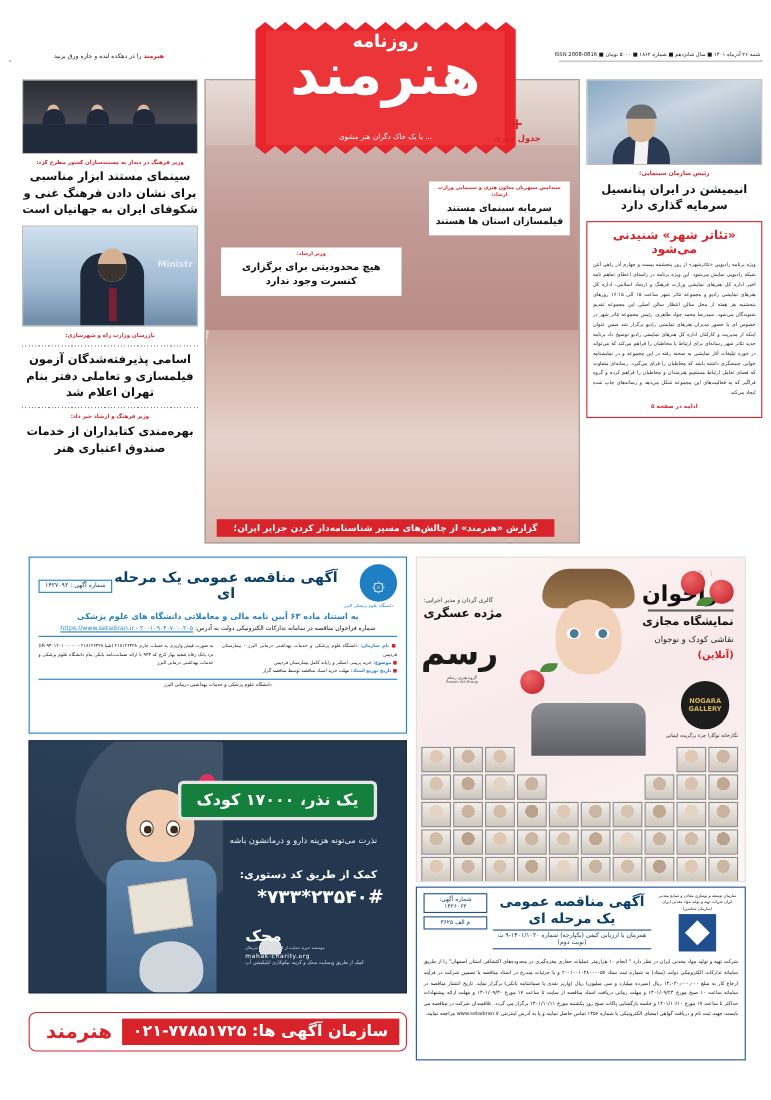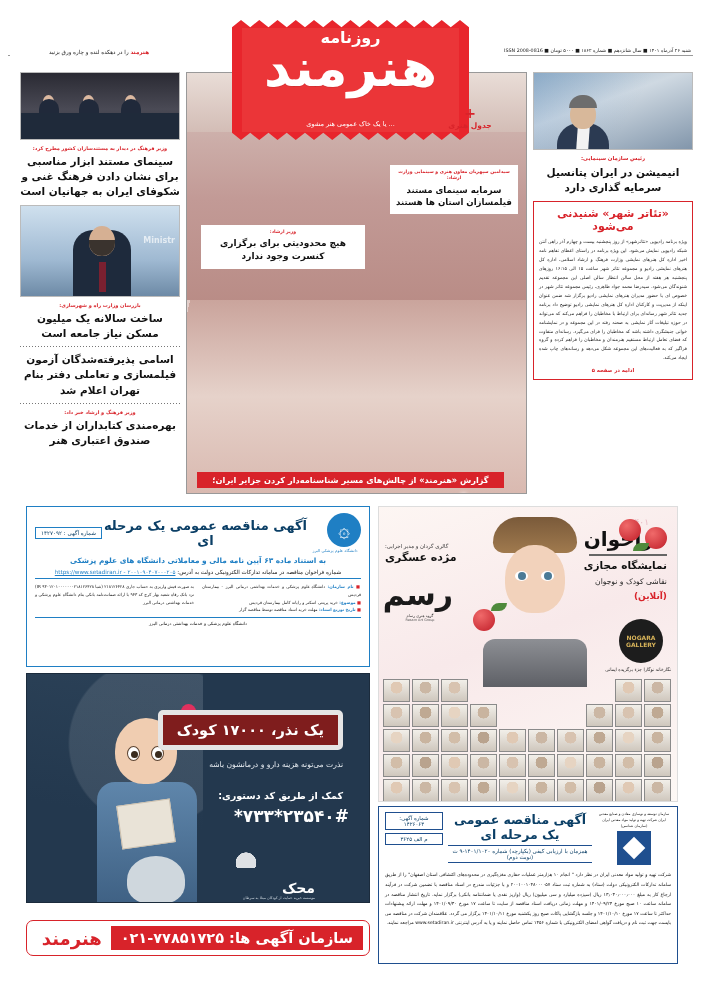--- a/index.html
+++ b/index.html
@@ -182,28 +182,28 @@
   .ad-col .bullet { color:#d8232a; }
   .ad-foot { font-size:4.4px; color:#111; direction:rtl; text-align:center; margin-top:3px;
     border-top:1px solid #1f7fc4; padding-top:3px;}
 
   
   .ad-mahak {
     position:absolute; left:26px; top:673px; width:344px; height:230px;
     background:#23384e; overflow:hidden; border:1px solid #1b2b3c;
   }
   .mahak-badge {
-    position:absolute; right:26px; top:36px; background:#7f1d1d; color:#fff;
+    position:absolute; right:26px; top:36px; background:#15803d; color:#fff;
     font-size:14.5px; font-weight:bold; padding:7px 14px; border-radius:5px;
-    border:5px solid #e5e5e5; direction:rtl;
+    border:3px solid #e5e5e5; direction:rtl;
   }
   .mahak-line { position:absolute; right:26px; top:86px; color:#e9eef3; font-size:7.6px; direction:rtl;}
   .mahak-cta { position:absolute; right:26px; top:116px; color:#fff; font-size:9.6px; font-weight:bold; direction:rtl;}
   .mahak-code { position:absolute; right:20px; top:132px; color:#fff; font-size:17px; font-weight:bold; direction:ltr;}
-  .mahak-logo { position:absolute; right:54px; top:170px; text-align:right; direction:rtl;margin-top:36px;}
+  .mahak-logo { position:absolute; right:38px; top:170px; text-align:left; direction:rtl;}
   .mahak-logo .mk { color:#fff; font-size:14px; font-weight:bold; }
   .mahak-logo .s1 { color:#cfd8e1; font-size:3.6px; line-height:1.5;}
   .mahak-logo .s2 { color:#fff; font-size:5.4px; letter-spacing:.6px; margin-top:2px; direction:ltr;}
   .mahak-logo .s3 { color:#cfd8e1; font-size:4.4px; margin-top:1px;}
   .mahak-crown { position:absolute; right:108px; top:168px; width:30px; height:26px;
     background:radial-gradient(circle at 50% 80%, #ffffff 0 40%, transparent 41%); opacity:.85;}
   .mahak-kid {
     position:absolute; left:-4px; top:0; width:180px; height:230px;
     background:
       radial-gradient(circle at 72% 30%, rgba(255,255,255,.10) 0 40%, transparent 41%),
@@ -313,21 +313,21 @@
   <div class="slogan">
     <b>هنرمند</b><span> را در دهکده لنده و چاره ورق بزنید</span>
   </div>
   <div class="issueline">شنبه ۲۶ آذرماه ۱۴۰۱ ■ سال شانزدهم ■ شماره ۱۸۶۲ ■ ۵۰۰۰ تومان ■ ISSN 2008-0816</div>
 
   <div class="masthead">
     <div class="mh-shape" style="clip-path: polygon(0% 6%, 3.8% 0%, 7.7% 6%, 11.5% 0%, 15.4% 6%, 19.2% 0%, 23.1% 6%, 26.9% 0%, 30.8% 6%, 34.6% 0%, 38.5% 6%, 42.3% 0%, 46.2% 6%, 50% 0%, 53.8% 6%, 57.7% 0%, 61.5% 6%, 65.4% 0%, 69.2% 6%, 73.1% 0%, 76.9% 6%, 80.8% 0%, 84.6% 6%, 88.5% 0%, 92.3% 6%, 96.2% 0%, 100% 6%, 100% 86%, 100% 94%, 96.2% 100%, 92.3% 94%, 88.5% 100%, 84.6% 94%, 80.8% 100%, 76.9% 94%, 73.1% 100%, 69.2% 94%, 65.4% 100%, 61.5% 94%, 57.7% 100%, 53.8% 94%, 50% 100%, 46.2% 94%, 42.3% 100%, 38.5% 94%, 34.6% 100%, 30.8% 94%, 26.9% 100%, 23.1% 94%, 19.2% 100%, 15.4% 94%, 11.5% 100%, 7.7% 94%, 3.8% 100%, 0% 94%, 0% 86%);"></div>
     <div class="mh-glow"></div>
     <div class="mh-roozname">روزنامه</div>
     <div class="mh-word">هنرمند</div>
-    <div class="mh-sub">... یا یک خاک عمومی هنر مشوی</div>
+    <div class="mh-sub">... یا یک خاک دگران هنر مشوی</div>
   </div>
   <div class="mh-plus">
     <div class="p">+</div>
     <div class="t">جدول هنری</div>
   </div>
 
   <div class="col-right">
     <div class="photo">
       <div class="blue"></div>
       <div class="body"></div>
@@ -396,21 +396,20 @@
         <div class="man"></div>
         <div class="face"></div>
         <div class="beard"></div>
         <div class="tie"></div>
         <div class="wm">Ministr</div>
       </div>
     </div>
 
     <div class="blk l-blk">
       <div class="kicker">بازرسان وزارت راه و شهرسازی:</div>
-      <div class="hl">ساخت سالانه یک میلیون مسکن نیاز جامعه است</div>
     </div>
     <div class="dotrule"></div>
 
     <div class="blk l-blk">
       <div class="hl">اسامی پذیرفته‌شدگان آزمون فیلمسازی و تعاملی دفتر بنام تهران اعلام شد</div>
     </div>
     <div class="dotrule"></div>
 
     <div class="blk l-blk">
       <div class="kicker">وزیر فرهنگ و ارشاد خبر داد:</div>

